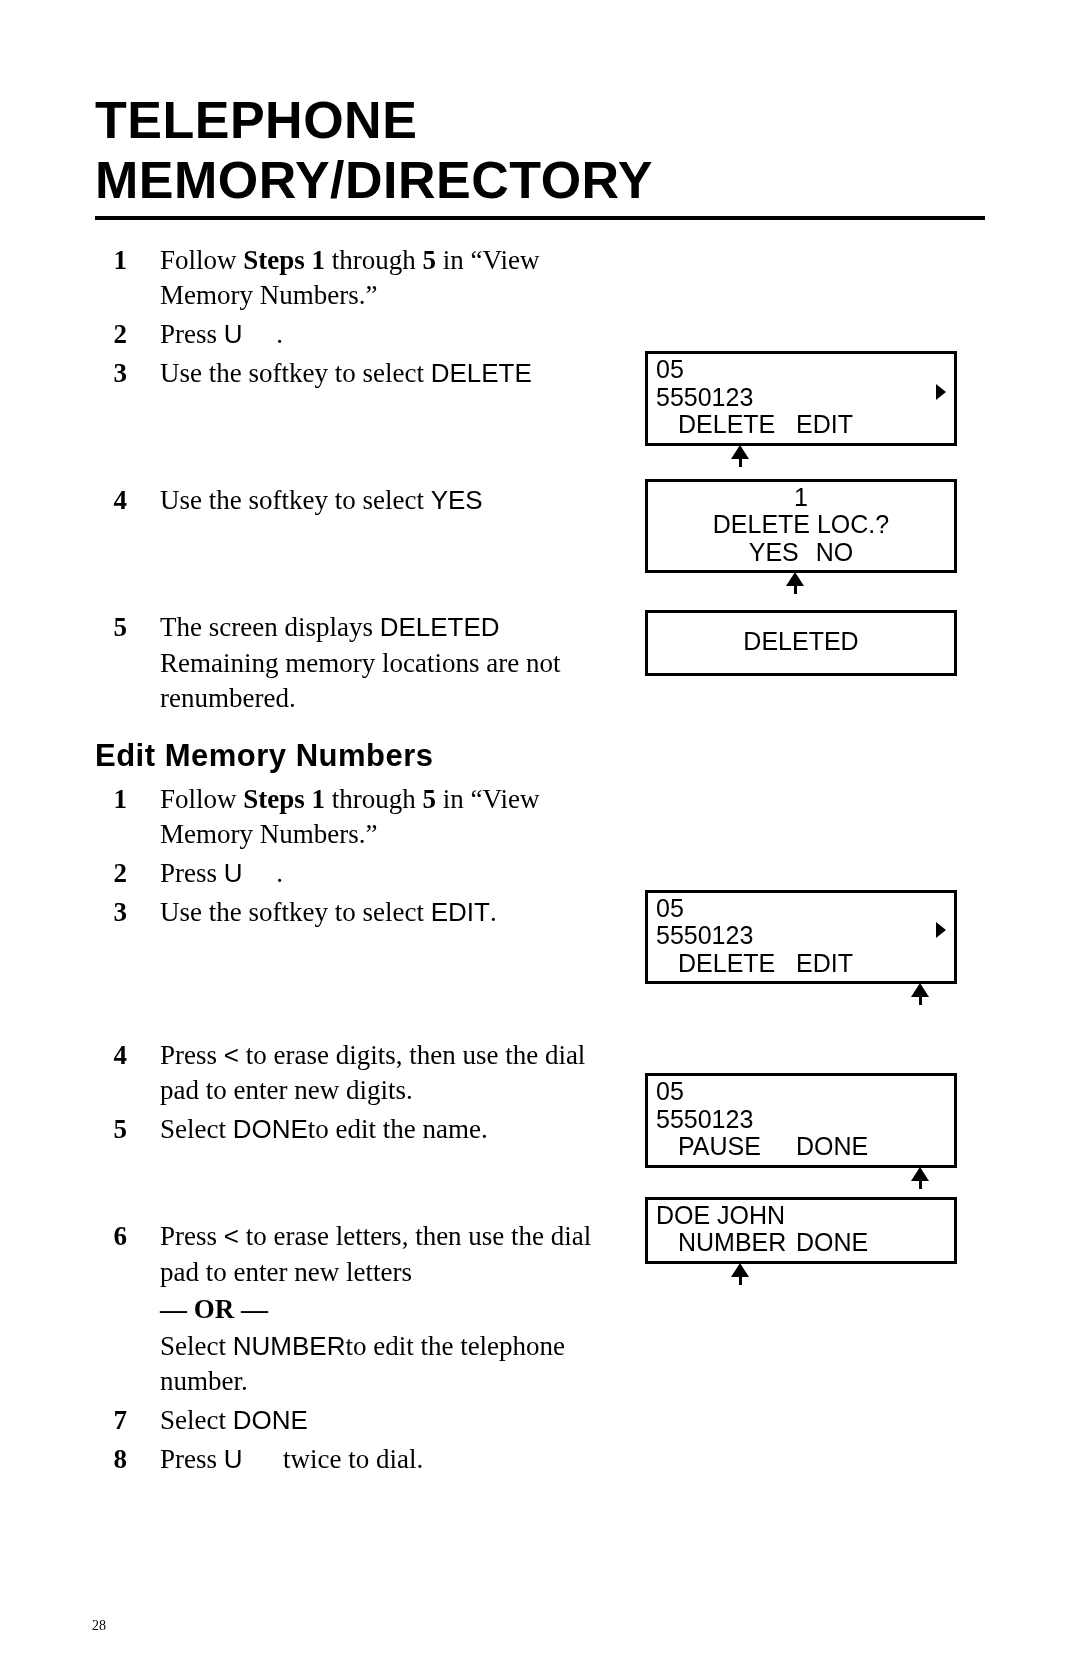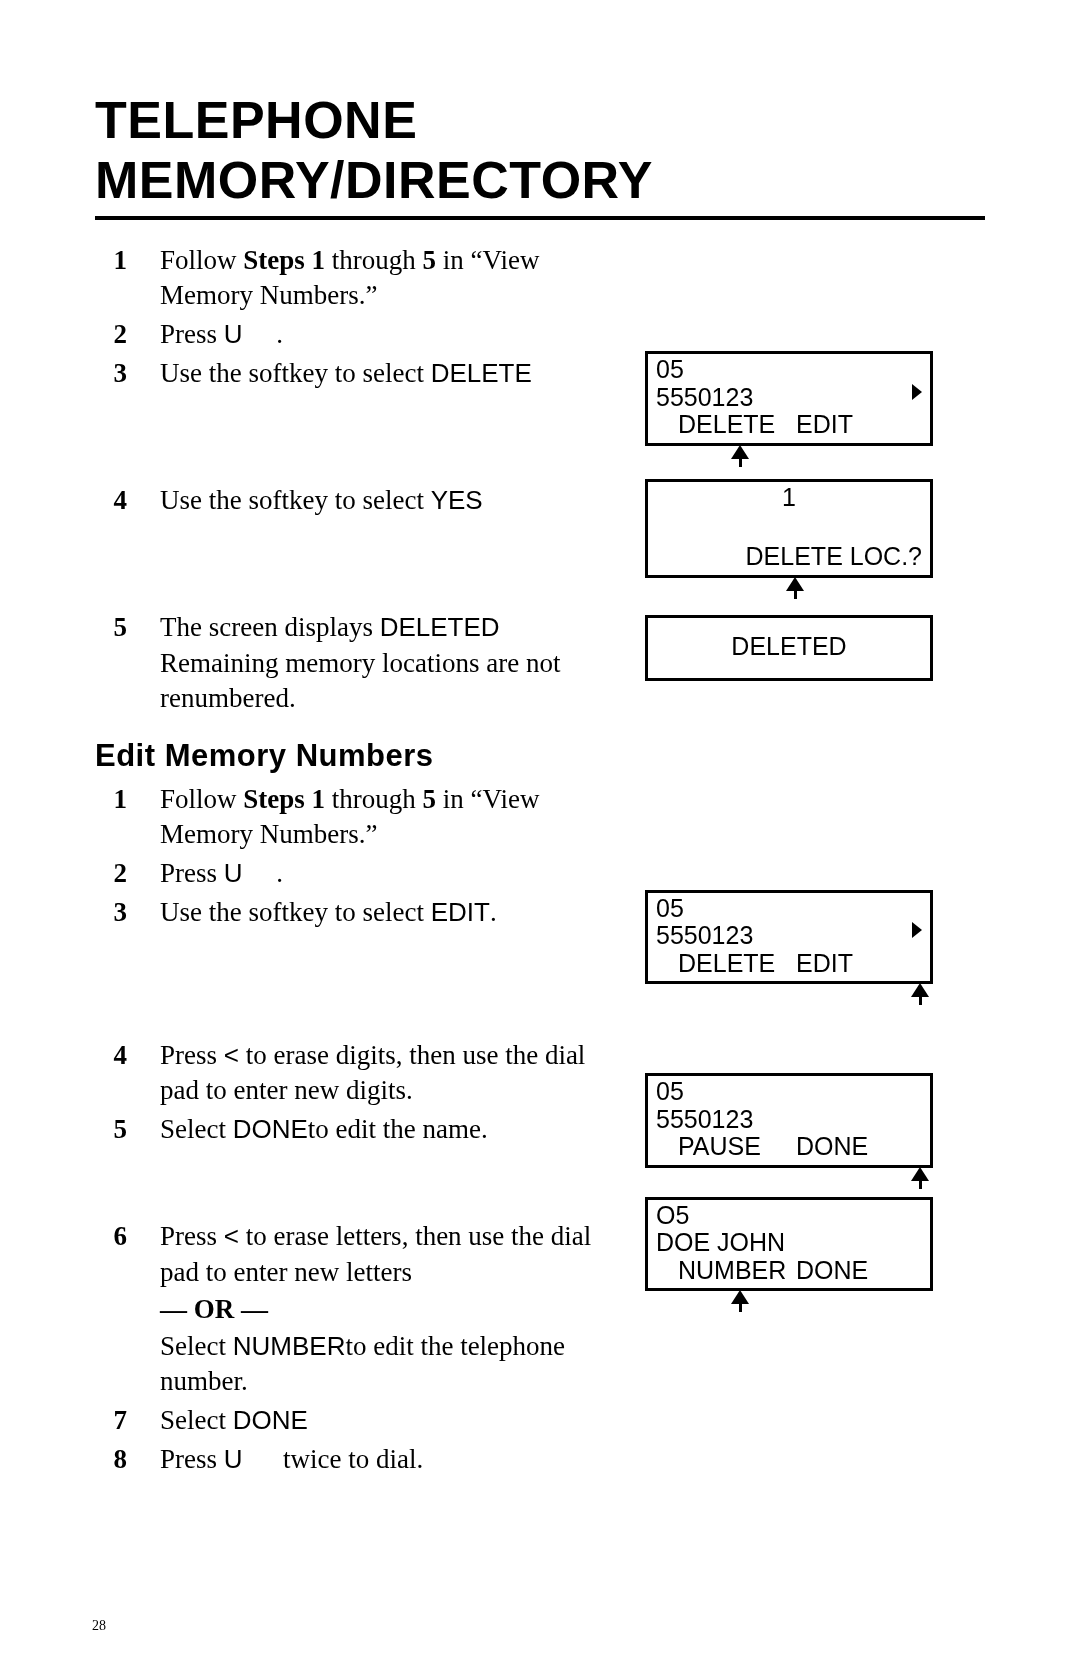--- a/index.html
+++ b/index.html
@@ -10,38 +10,38 @@
   .edit-heading { margin-top: 18px; }
   .columns { display: flex; flex-direction: row; }
   .steps { flex: 0 0 500px; }
   .displays { flex: 1; padding-left: 20px; }
   .step-row { display: flex; font-size: 27px; line-height: 1.3; margin-bottom: 4px; }
   .step-num { flex: 0 0 50px; text-align: right; font-weight: bold; padding-right: 18px; font-family: "Times New Roman", Times, serif; }
   .step-txt { flex: 1; font-family: "Times New Roman", Times, serif; margin-left: 15px; }
   .step-txt .b { font-weight: bold; }
   .step-txt .sans { font-family: Arial, Helvetica, sans-serif; font-size: 26px; }
   .or-line { font-weight: bold; margin: 2px 0; }
-  .lcd { border: 3px solid #000; font-family: Arial, Helvetica, sans-serif; font-size: 25px; line-height: 1.1; padding: 2px 8px 4px 8px; width: 288px; position: relative; margin-left: 30px; }
+  .lcd { border: 3px solid #000; font-family: Arial, Helvetica, sans-serif; font-size: 25px; line-height: 1.1; padding: 2px 8px 4px 8px; width: 312px; position: relative; margin-left: 30px; }
   .lcd .line1 { }
   .lcd .line2 { display: flex; justify-content: space-between; align-items: flex-start; }
   .lcd .line3 { display: flex; }
   .lcd .line3 .s1 { flex: 0 0 140px; padding-left: 22px; }
   .lcd .line3 .s2 { }
   .arrow-right { width: 0; height: 0; border-top: 8px solid transparent; border-bottom: 8px solid transparent; border-left: 10px solid #000; display: inline-block; }
   .arrow-up { width: 0; height: 0; border-left: 9px solid transparent; border-right: 9px solid transparent; border-bottom: 14px solid #000; position: relative; margin: 0 auto; }
   .arrow-up-stem { width: 3px; height: 8px; background: #000; margin: 0 auto; }
   .arrow-cluster { width: 20px; margin-top: -1px; }
   .lcd-arrow-below-left { margin-left: 115px; }
   .lcd-arrow-below-right { margin-left: 295px; }
   .lcd-arrow-below-yes { margin-left: 170px; }
   .lcd-arrow-below-number { margin-left: 115px; }
   .page-num { position: absolute; bottom: 35px; left: 92px; font-family: "Times New Roman", Times, serif; font-weight: normal; font-size: 14px; }
   .display-wrap { margin-bottom: 8px; }
   .lcd .confirm-top { text-align: center; }
-  .lcd .confirm-mid { text-align: right; margin-top: 32px; }
+  .lcd .confirm-mid { text-align: center; }
   .lcd .confirm-opts { text-align: center; word-spacing: 10px; }
   .lcd.short { min-height: 66px; display:flex; align-items:center; justify-content:center; }
 </style>
 </head>
 <body>
 
 <div class="page">
   <div class="title">TELEPHONE MEMORY/DIRECTORY</div>
 
   <div class="columns">
@@ -94,20 +94,23 @@
         <div class="arrow-cluster lcd-arrow-below-left">
             <div class="arrow-up"></div>
             <div class="arrow-up-stem"></div>
           </div>
       </div>
       <div style="height:4px;"></div>
       <div class="display-wrap">
         <div class="lcd">
           <div class="confirm-top">1</div>
           <div class="confirm-mid">DELETE LOC.?</div>
+          <div class="confirm-opts">
+            <span>YES</span>&nbsp;<span>NO</span>
+          </div>
         </div>
         <div class="arrow-cluster lcd-arrow-below-yes">
             <div class="arrow-up"></div>
             <div class="arrow-up-stem"></div>
           </div>
       </div>
       <div style="height:8px;"></div>
       <div class="display-wrap">
         <div class="lcd short">
           <span>DELETED</span>
@@ -201,21 +204,20 @@
             <span class="s2">DONE</span>
           </div>
         </div>
         <div class="arrow-cluster lcd-arrow-below-right">
             <div class="arrow-up"></div>
             <div class="arrow-up-stem"></div>
           </div>
       </div>
       <div class="display-wrap">
         <div class="lcd">
-          <div class="line1">O5</div>
           <div class="line2">
             <span>DOE JOHN</span>
           </div>
           <div class="line3">
             <span class="s1">NUMBER</span>
             <span class="s2">DONE</span>
           </div>
         </div>
         <div class="arrow-cluster lcd-arrow-below-number">
             <div class="arrow-up"></div>

